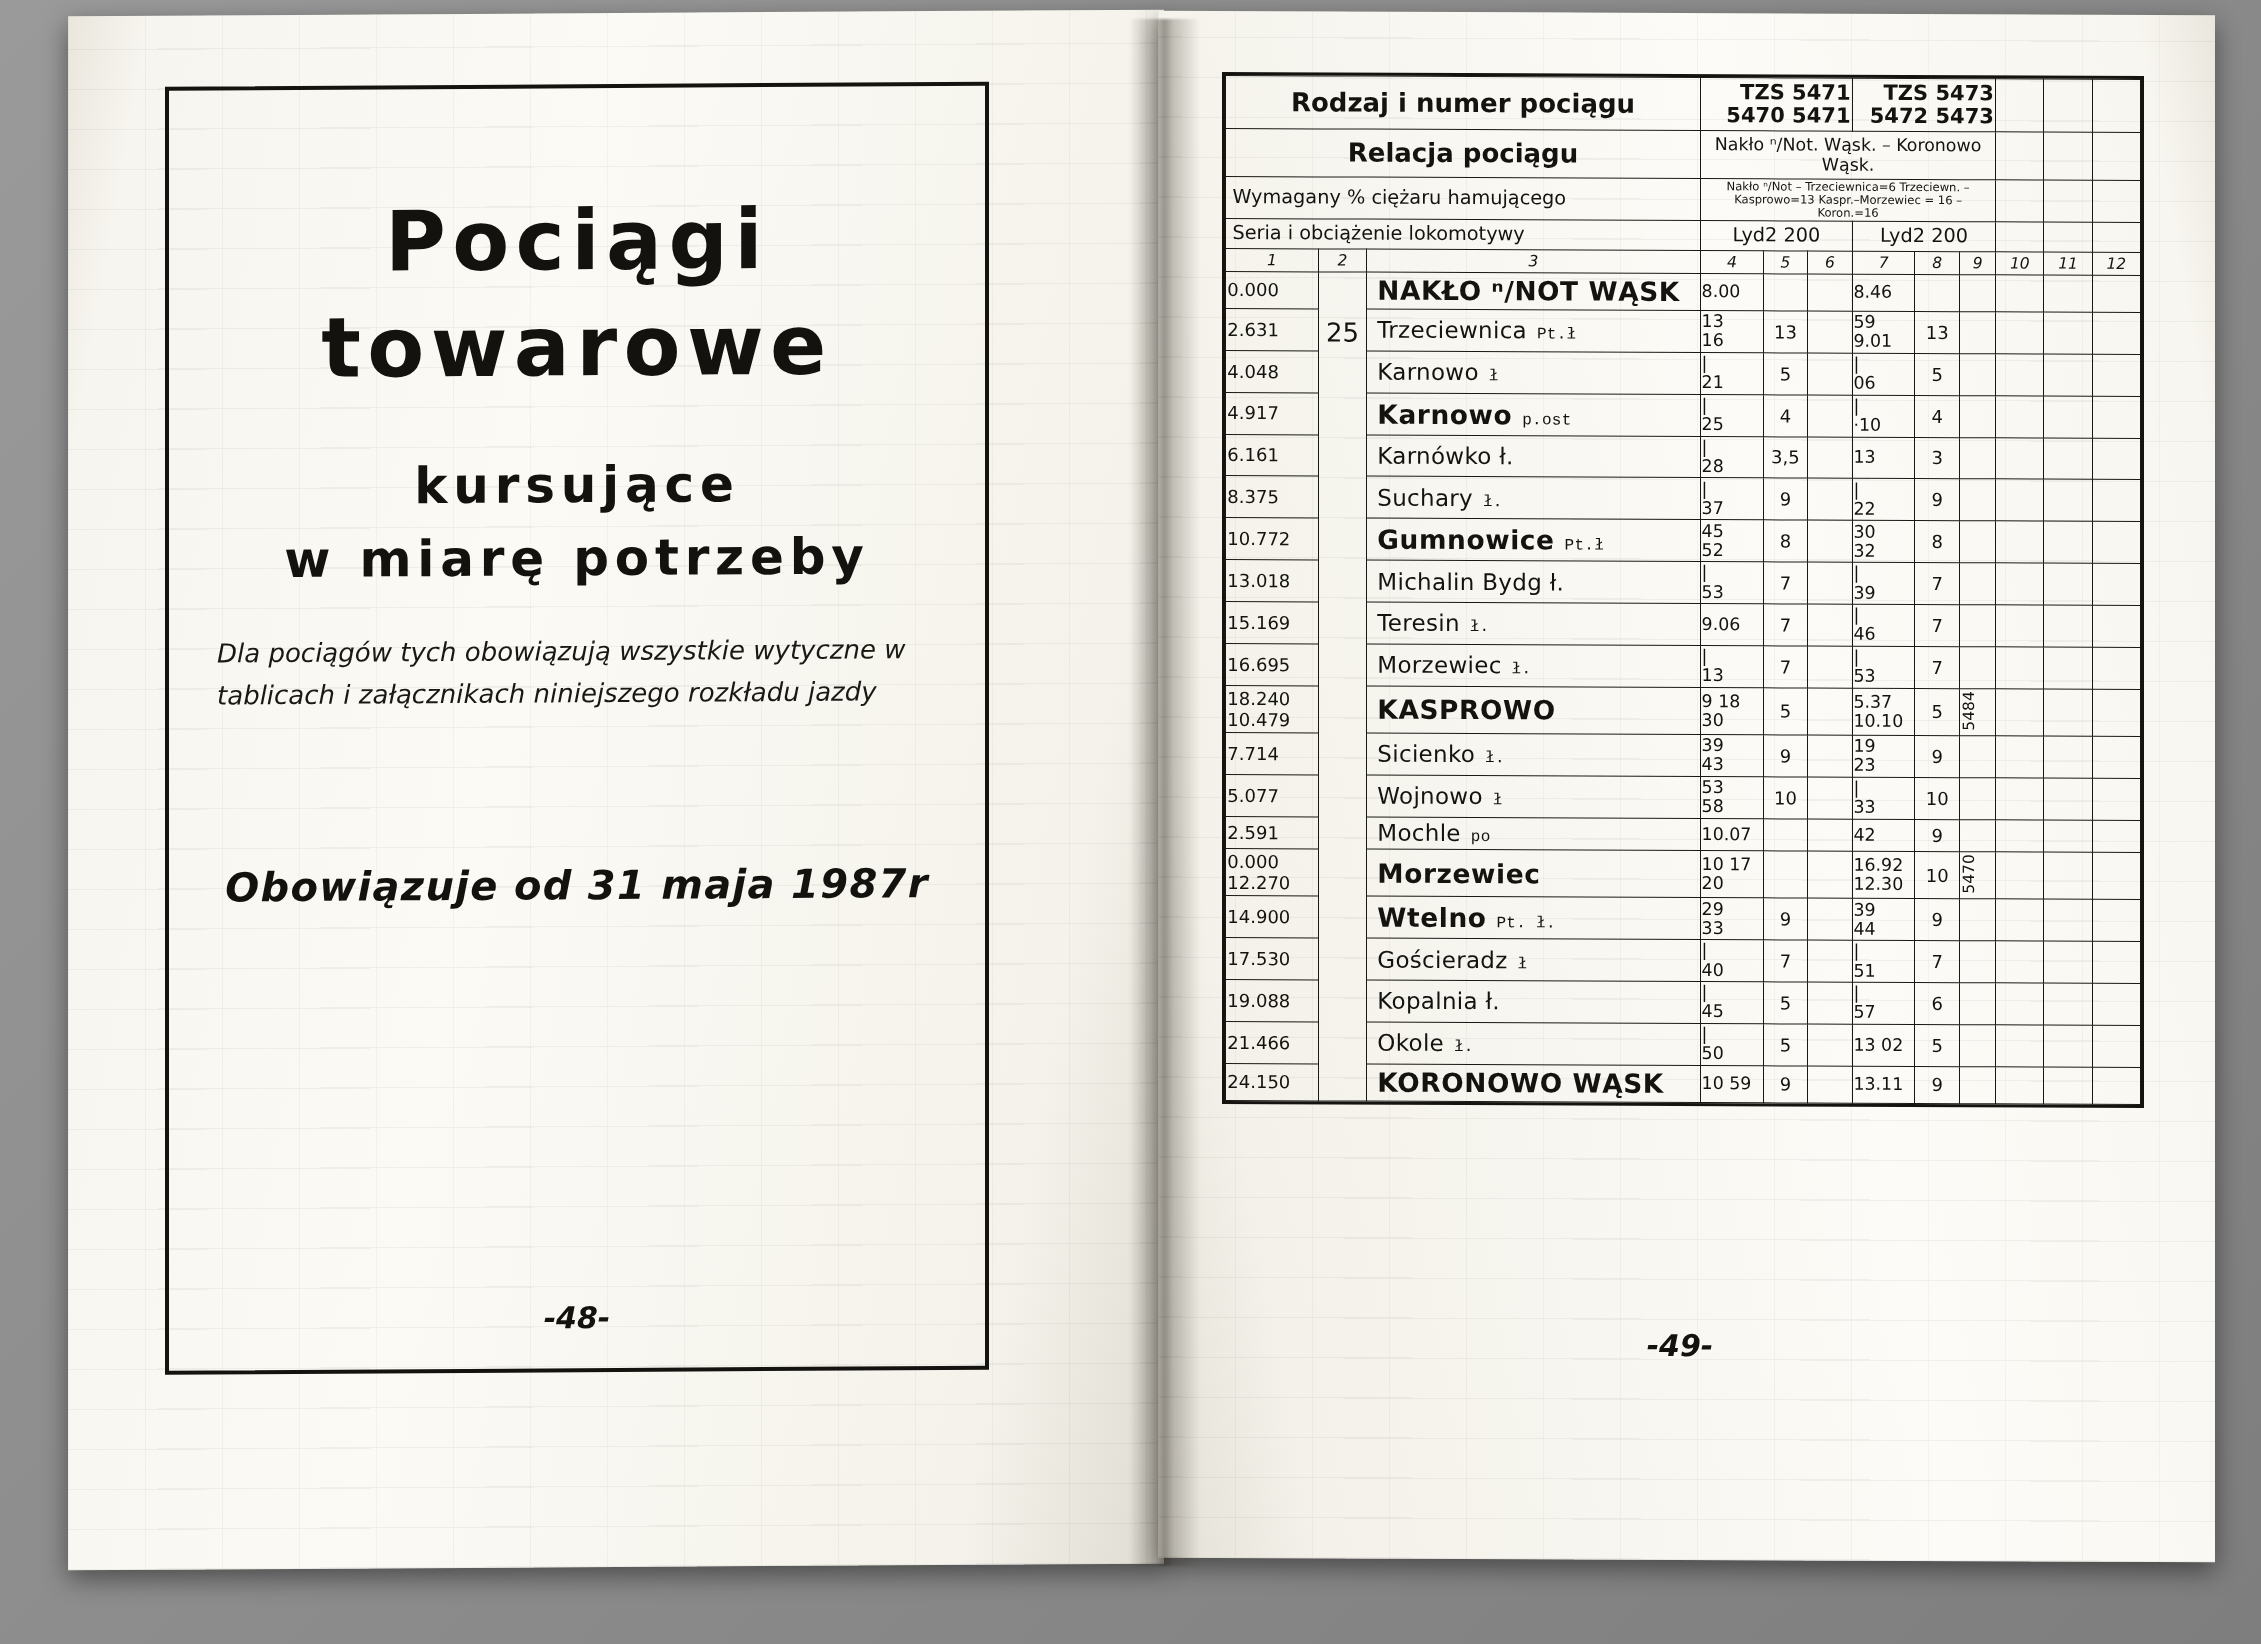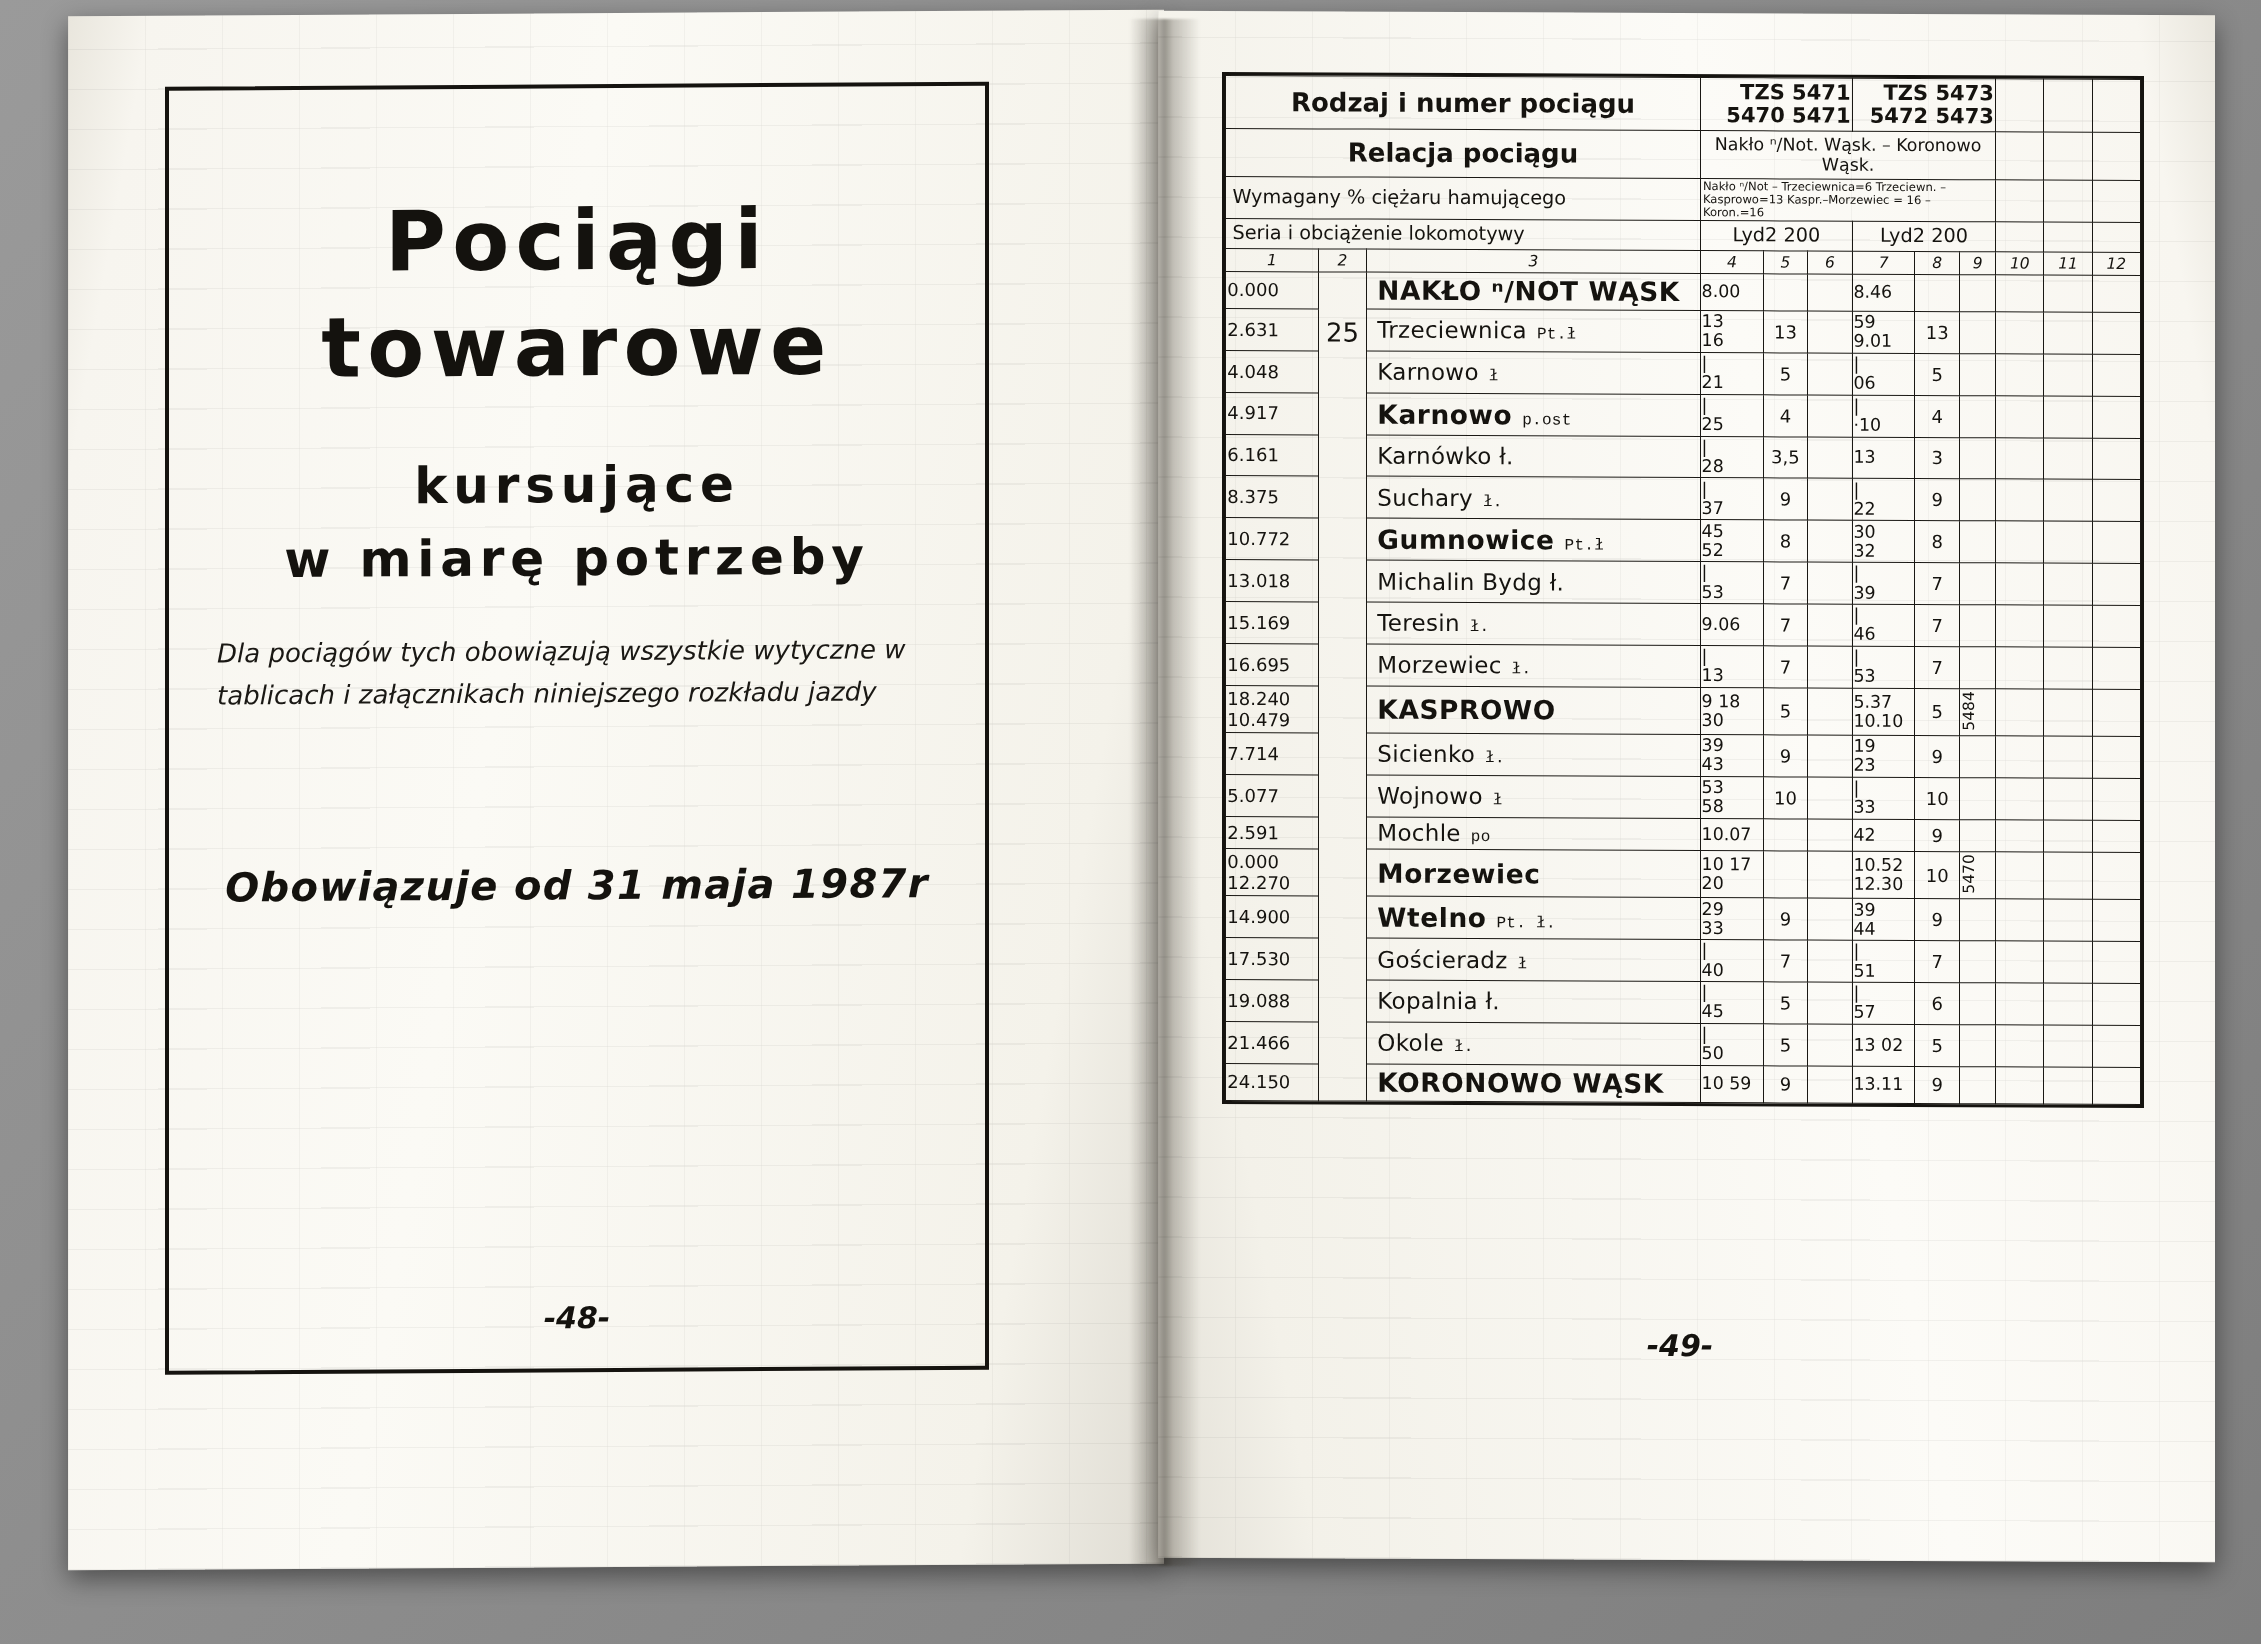--- a/index.html
+++ b/index.html
@@ -50,21 +50,21 @@
      font-weight:700;font-size:30px;color:#14120e;font-style:italic;}
 
   
   .tt{position:absolute;left:64px;top:61px;width:916px;
       border:3.9px solid #15130f;background:transparent;}
   table{border-collapse:collapse;width:100%;}
   td,th{border:1.3px solid #1a1814;color:#15130f;padding:0;font-weight:400;}
 
   .hdr-label{font-size:26px;font-weight:700;text-align:center;padding:6.4px 3.9px;font-family:"DejaVu Sans",sans-serif;}
   .hdr-small{font-size:17.4px;text-align:center;padding:3.2px 2.6px;line-height:1.15;}
-  .hdr-tiny{font-size:11.6px;text-align:left;padding:1.3px 1.9px;line-height:1.12;}
+  .hdr-tiny{font-size:11.6px;text-align:center;padding:1.3px 1.9px;line-height:1.12;}
   .trainno{font-size:21px;font-weight:700;text-align:right;line-height:1.12;padding:2.6px 1.3px;}
 
   .numrow td{font-size:15.5px;text-align:center;font-style:italic;height:22px;}
 
   .km{font-size:18px;text-align:left;line-height:1.18;padding:1.9px 1.3px;white-space:pre-line;}
   .stn{font-size:23px;padding:2.6px 0 2.6px 10.3px;letter-spacing:0.3px;}
   .stn b{font-size:26.4px;font-weight:700;letter-spacing:0.6px;}
   .stn .sm{font-size:16px;font-family:Liberation Mono, monospace;}
   .tm{font-size:17.4px;line-height:1.1;padding:1.3px 0.6px;white-space:pre-line;}
   .pc{font-size:18px;text-align:center;padding:1.3px 0.6px;}
@@ -391,21 +391,21 @@
                 <td></td>
               </tr>
               <tr>
                 <td class="km">0.000
 12.270</td>
                 <td class="stn"><b>Morzewiec</b></td>
                 <td class="tm">10 17
 20</td>
                 <td class="pc"></td>
                 <td class="pc"></td>
-                <td class="tm">10.52
+                <td class="tm">16.92
 12.30</td>
                 <td class="pc">10</td>
                 <td><span class="rot">5470</span></td>
                 <td></td>
                 <td></td>
                 <td></td>
               </tr>
               <tr>
                 <td class="km">14.900</td>
                 <td class="stn"><b>Wtelno</b><span class="sm">  Pt. ł.</span></td>

